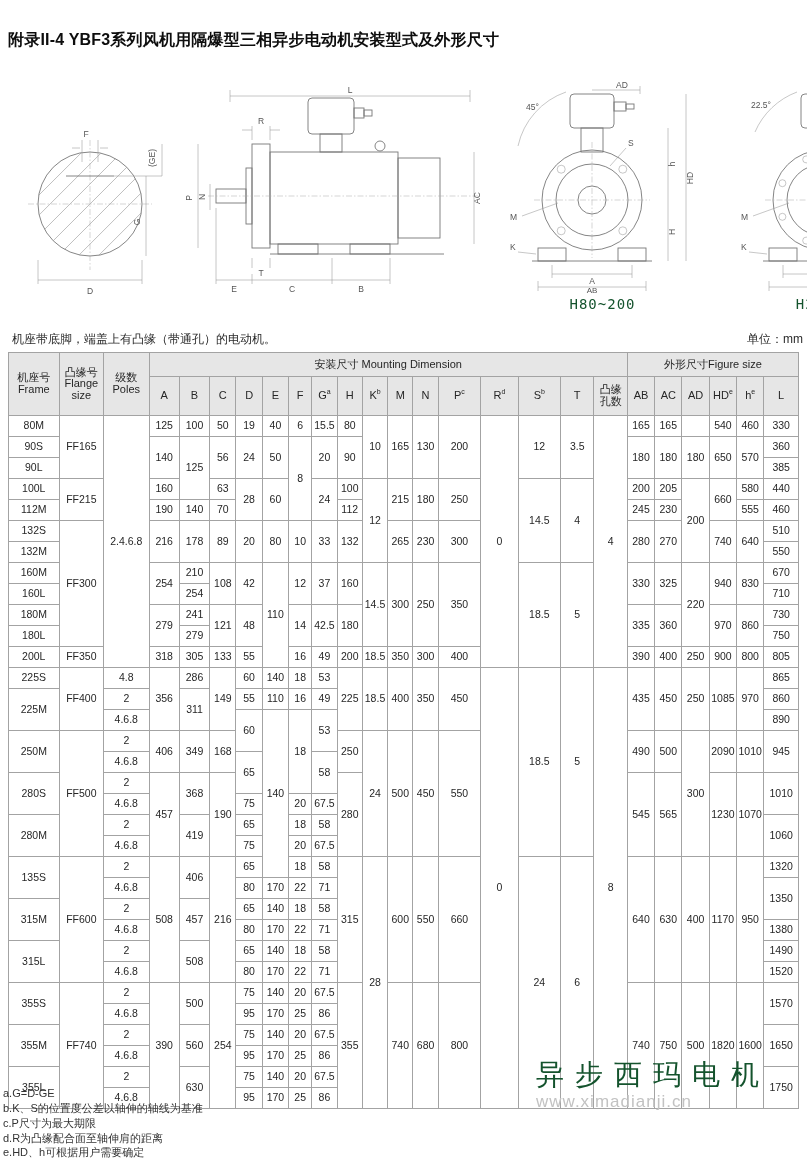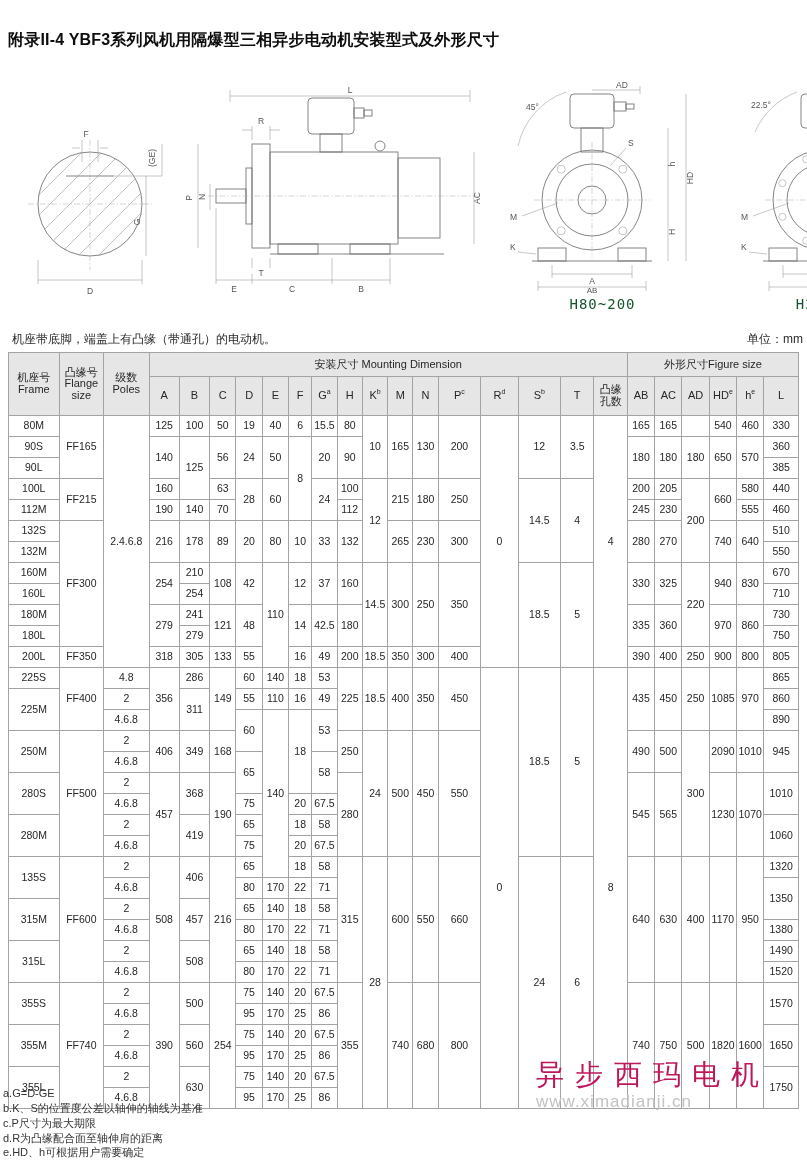--- a/index.html
+++ b/index.html
@@ -25,21 +25,21 @@
   table.dim td,table.dim th{
     border:1px solid #a3a3a3;text-align:center;vertical-align:middle;
     padding:0;height:20px;line-height:1.05;overflow:hidden;font-weight:normal;
   }
   table.dim thead th{background:#e6e6e6;font-size:11px;}
   table.dim thead tr:first-child th{height:23px;}
   table.dim thead tr:last-child th{height:38px;}
   table.dim sup{font-size:7px;line-height:0;}
   .footnotes{position:absolute;left:3px;top:1086px;font-size:11px;color:#333;line-height:1.35;}
   .watermark{position:absolute;left:536px;top:1056px;z-index:5;pointer-events:none;}
-  .watermark .wm-cn{font-size:28px;color:#be185d;letter-spacing:11px;font-family:Liberation Mono, monospace;}
+  .watermark .wm-cn{font-size:28px;color:#14532d;letter-spacing:11px;font-family:Liberation Mono, monospace;}
   .watermark .wm-url{font-size:17px;color:#c2c2c2;letter-spacing:1px;margin-top:-2px;}
 </style>
 </head>
 <body>
 
 <div class="title">附录II-4 YBF3系列风机用隔爆型三相异步电动机安装型式及外形尺寸</div>
 
 <div class="diagrams">
 
   <div class="dwrap" style="margin-left:18px;">

